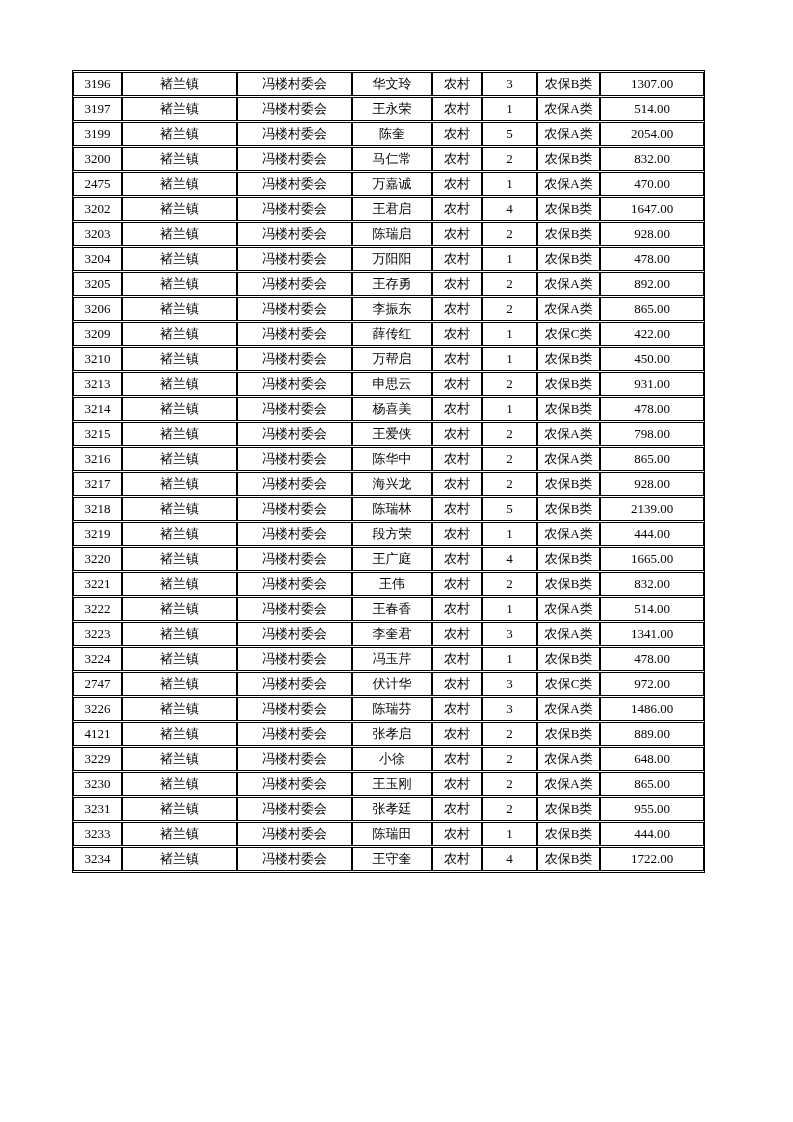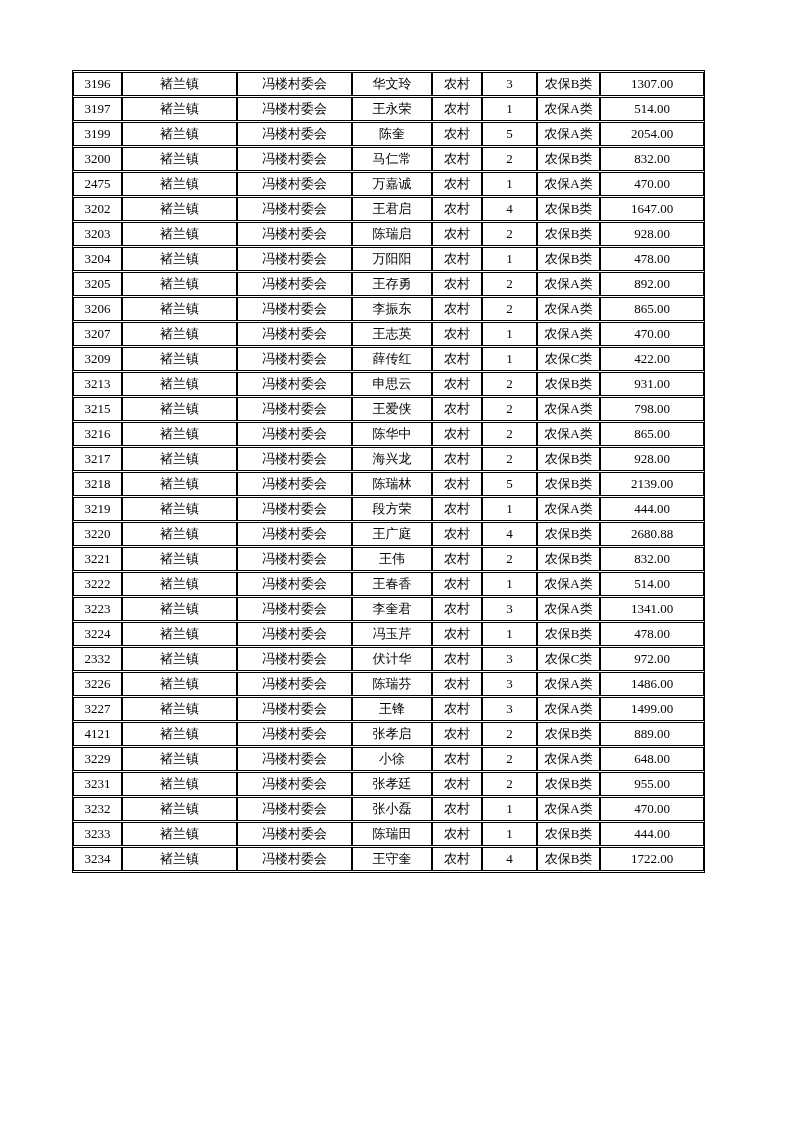--- a/index.html
+++ b/index.html
@@ -161,50 +161,60 @@
             <td>3206</td>
             <td>褚兰镇</td>
             <td>冯楼村委会</td>
             <td>李振东</td>
             <td>农村</td>
             <td>2</td>
             <td>农保A类</td>
             <td>865.00</td>
           </tr>
           <tr>
-            <td>3207</td>
-            <td>褚兰镇</td>
-            <td>冯楼村委会</td>
-            <td>王志英</td>
-            <td>农村</td>
-            <td>1</td>
-            <td>农保A类</td>
-            <td>470.00</td>
-          </tr>
-          <tr>
             <td>3209</td>
             <td>褚兰镇</td>
             <td>冯楼村委会</td>
             <td>薛传红</td>
             <td>农村</td>
             <td>1</td>
             <td>农保C类</td>
             <td>422.00</td>
           </tr>
           <tr>
+            <td>3210</td>
+            <td>褚兰镇</td>
+            <td>冯楼村委会</td>
+            <td>万帮启</td>
+            <td>农村</td>
+            <td>1</td>
+            <td>农保B类</td>
+            <td>450.00</td>
+          </tr>
+          <tr>
             <td>3213</td>
             <td>褚兰镇</td>
             <td>冯楼村委会</td>
             <td>申思云</td>
             <td>农村</td>
             <td>2</td>
             <td>农保B类</td>
             <td>931.00</td>
           </tr>
           <tr>
+            <td>3214</td>
+            <td>褚兰镇</td>
+            <td>冯楼村委会</td>
+            <td>杨喜美</td>
+            <td>农村</td>
+            <td>1</td>
+            <td>农保B类</td>
+            <td>478.00</td>
+          </tr>
+          <tr>
             <td>3215</td>
             <td>褚兰镇</td>
             <td>冯楼村委会</td>
             <td>王爱侠</td>
             <td>农村</td>
             <td>2</td>
             <td>农保A类</td>
             <td>798.00</td>
           </tr>
           <tr>
@@ -248,21 +258,21 @@
             <td>444.00</td>
           </tr>
           <tr>
             <td>3220</td>
             <td>褚兰镇</td>
             <td>冯楼村委会</td>
             <td>王广庭</td>
             <td>农村</td>
             <td>4</td>
             <td>农保B类</td>
-            <td>2680.88</td>
+            <td>1665.00</td>
           </tr>
           <tr>
             <td>3221</td>
             <td>褚兰镇</td>
             <td>冯楼村委会</td>
             <td>王伟</td>
             <td>农村</td>
             <td>2</td>
             <td>农保B类</td>
             <td>832.00</td>
@@ -291,88 +301,78 @@
             <td>3224</td>
             <td>褚兰镇</td>
             <td>冯楼村委会</td>
             <td>冯玉芹</td>
             <td>农村</td>
             <td>1</td>
             <td>农保B类</td>
             <td>478.00</td>
           </tr>
           <tr>
-            <td>2332</td>
+            <td>2747</td>
             <td>褚兰镇</td>
             <td>冯楼村委会</td>
             <td>伏计华</td>
             <td>农村</td>
             <td>3</td>
             <td>农保C类</td>
             <td>972.00</td>
           </tr>
           <tr>
             <td>3226</td>
             <td>褚兰镇</td>
             <td>冯楼村委会</td>
             <td>陈瑞芬</td>
             <td>农村</td>
             <td>3</td>
             <td>农保A类</td>
             <td>1486.00</td>
           </tr>
           <tr>
-            <td>3227</td>
-            <td>褚兰镇</td>
-            <td>冯楼村委会</td>
-            <td>王锋</td>
-            <td>农村</td>
-            <td>3</td>
-            <td>农保A类</td>
-            <td>1499.00</td>
-          </tr>
-          <tr>
             <td>4121</td>
             <td>褚兰镇</td>
             <td>冯楼村委会</td>
             <td>张孝启</td>
             <td>农村</td>
             <td>2</td>
             <td>农保B类</td>
             <td>889.00</td>
           </tr>
           <tr>
             <td>3229</td>
             <td>褚兰镇</td>
             <td>冯楼村委会</td>
             <td>小徐</td>
             <td>农村</td>
             <td>2</td>
             <td>农保A类</td>
             <td>648.00</td>
           </tr>
           <tr>
+            <td>3230</td>
+            <td>褚兰镇</td>
+            <td>冯楼村委会</td>
+            <td>王玉刚</td>
+            <td>农村</td>
+            <td>2</td>
+            <td>农保A类</td>
+            <td>865.00</td>
+          </tr>
+          <tr>
             <td>3231</td>
             <td>褚兰镇</td>
             <td>冯楼村委会</td>
             <td>张孝廷</td>
             <td>农村</td>
             <td>2</td>
             <td>农保B类</td>
             <td>955.00</td>
-          </tr>
-          <tr>
-            <td>3232</td>
-            <td>褚兰镇</td>
-            <td>冯楼村委会</td>
-            <td>张小磊</td>
-            <td>农村</td>
-            <td>1</td>
-            <td>农保A类</td>
-            <td>470.00</td>
           </tr>
           <tr>
             <td>3233</td>
             <td>褚兰镇</td>
             <td>冯楼村委会</td>
             <td>陈瑞田</td>
             <td>农村</td>
             <td>1</td>
             <td>农保B类</td>
             <td>444.00</td>

